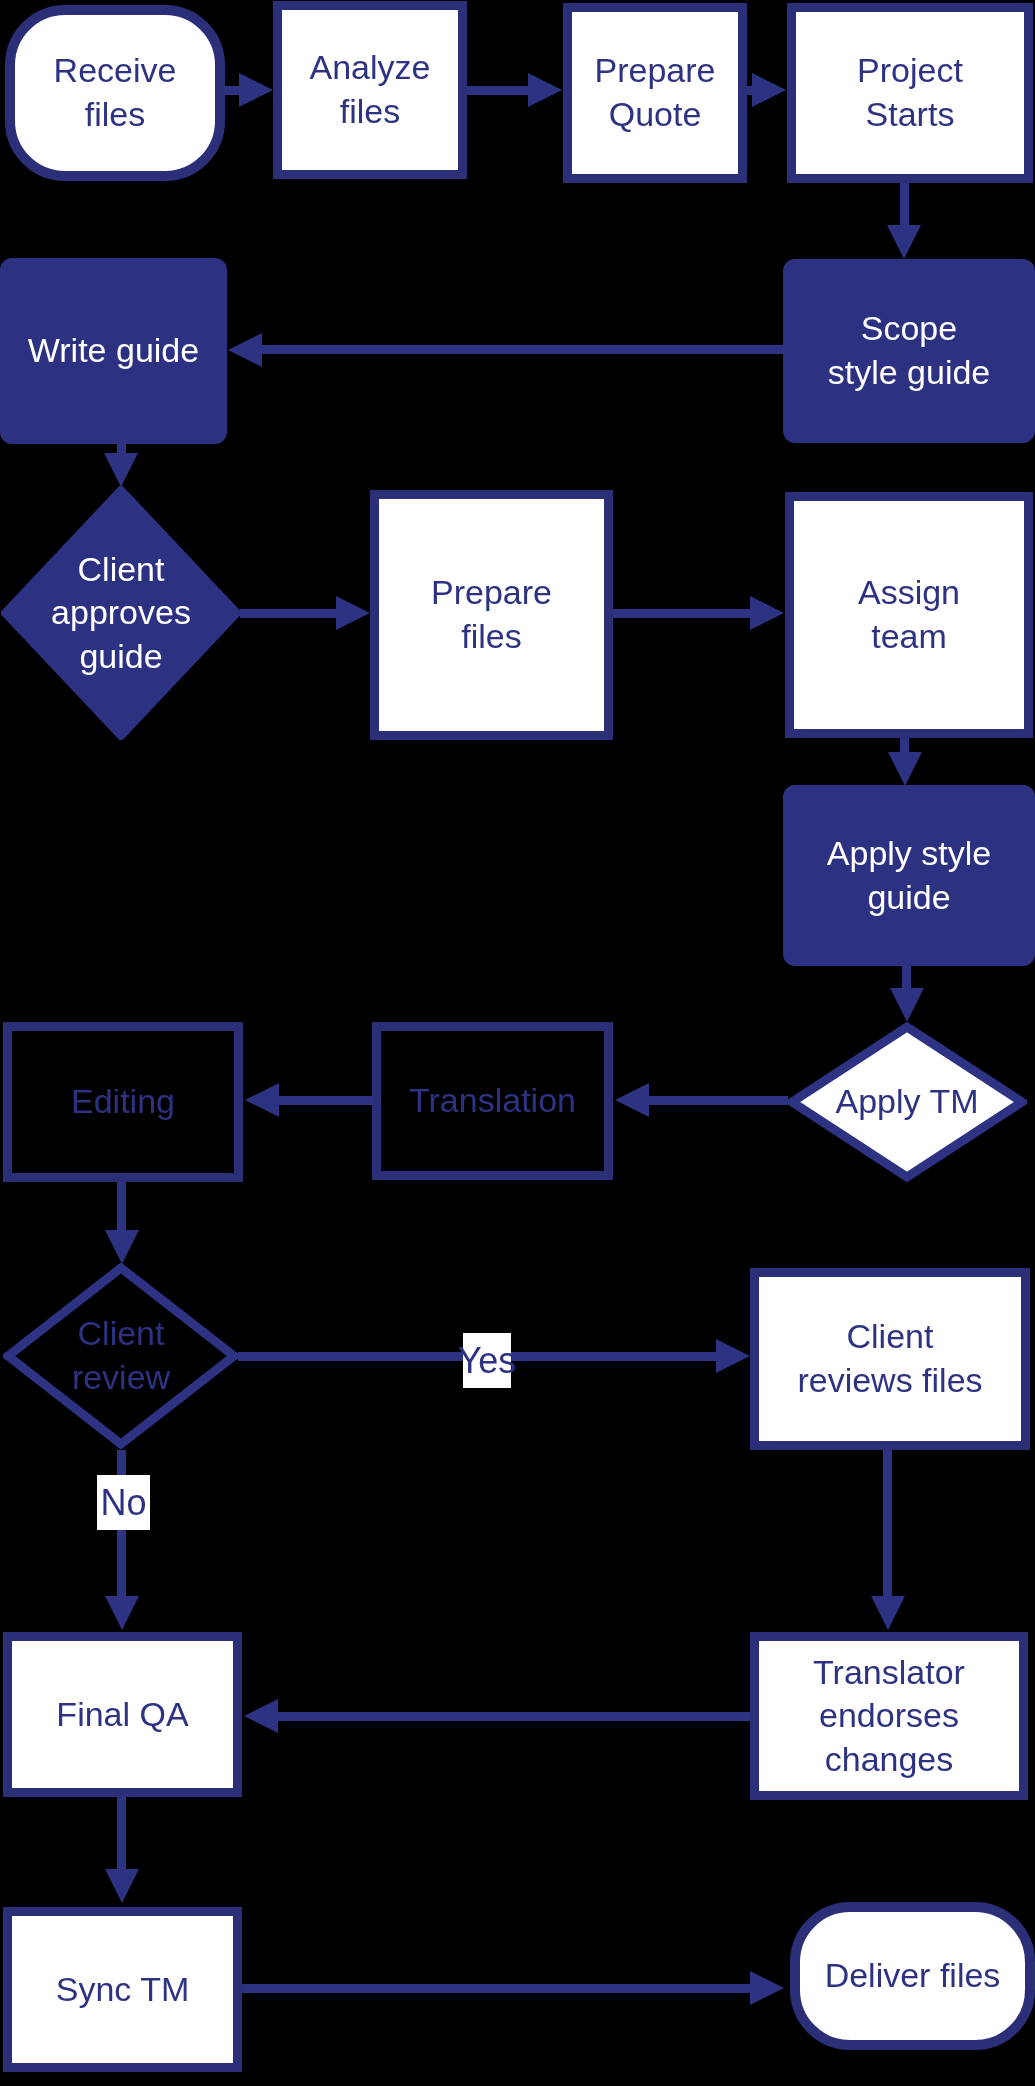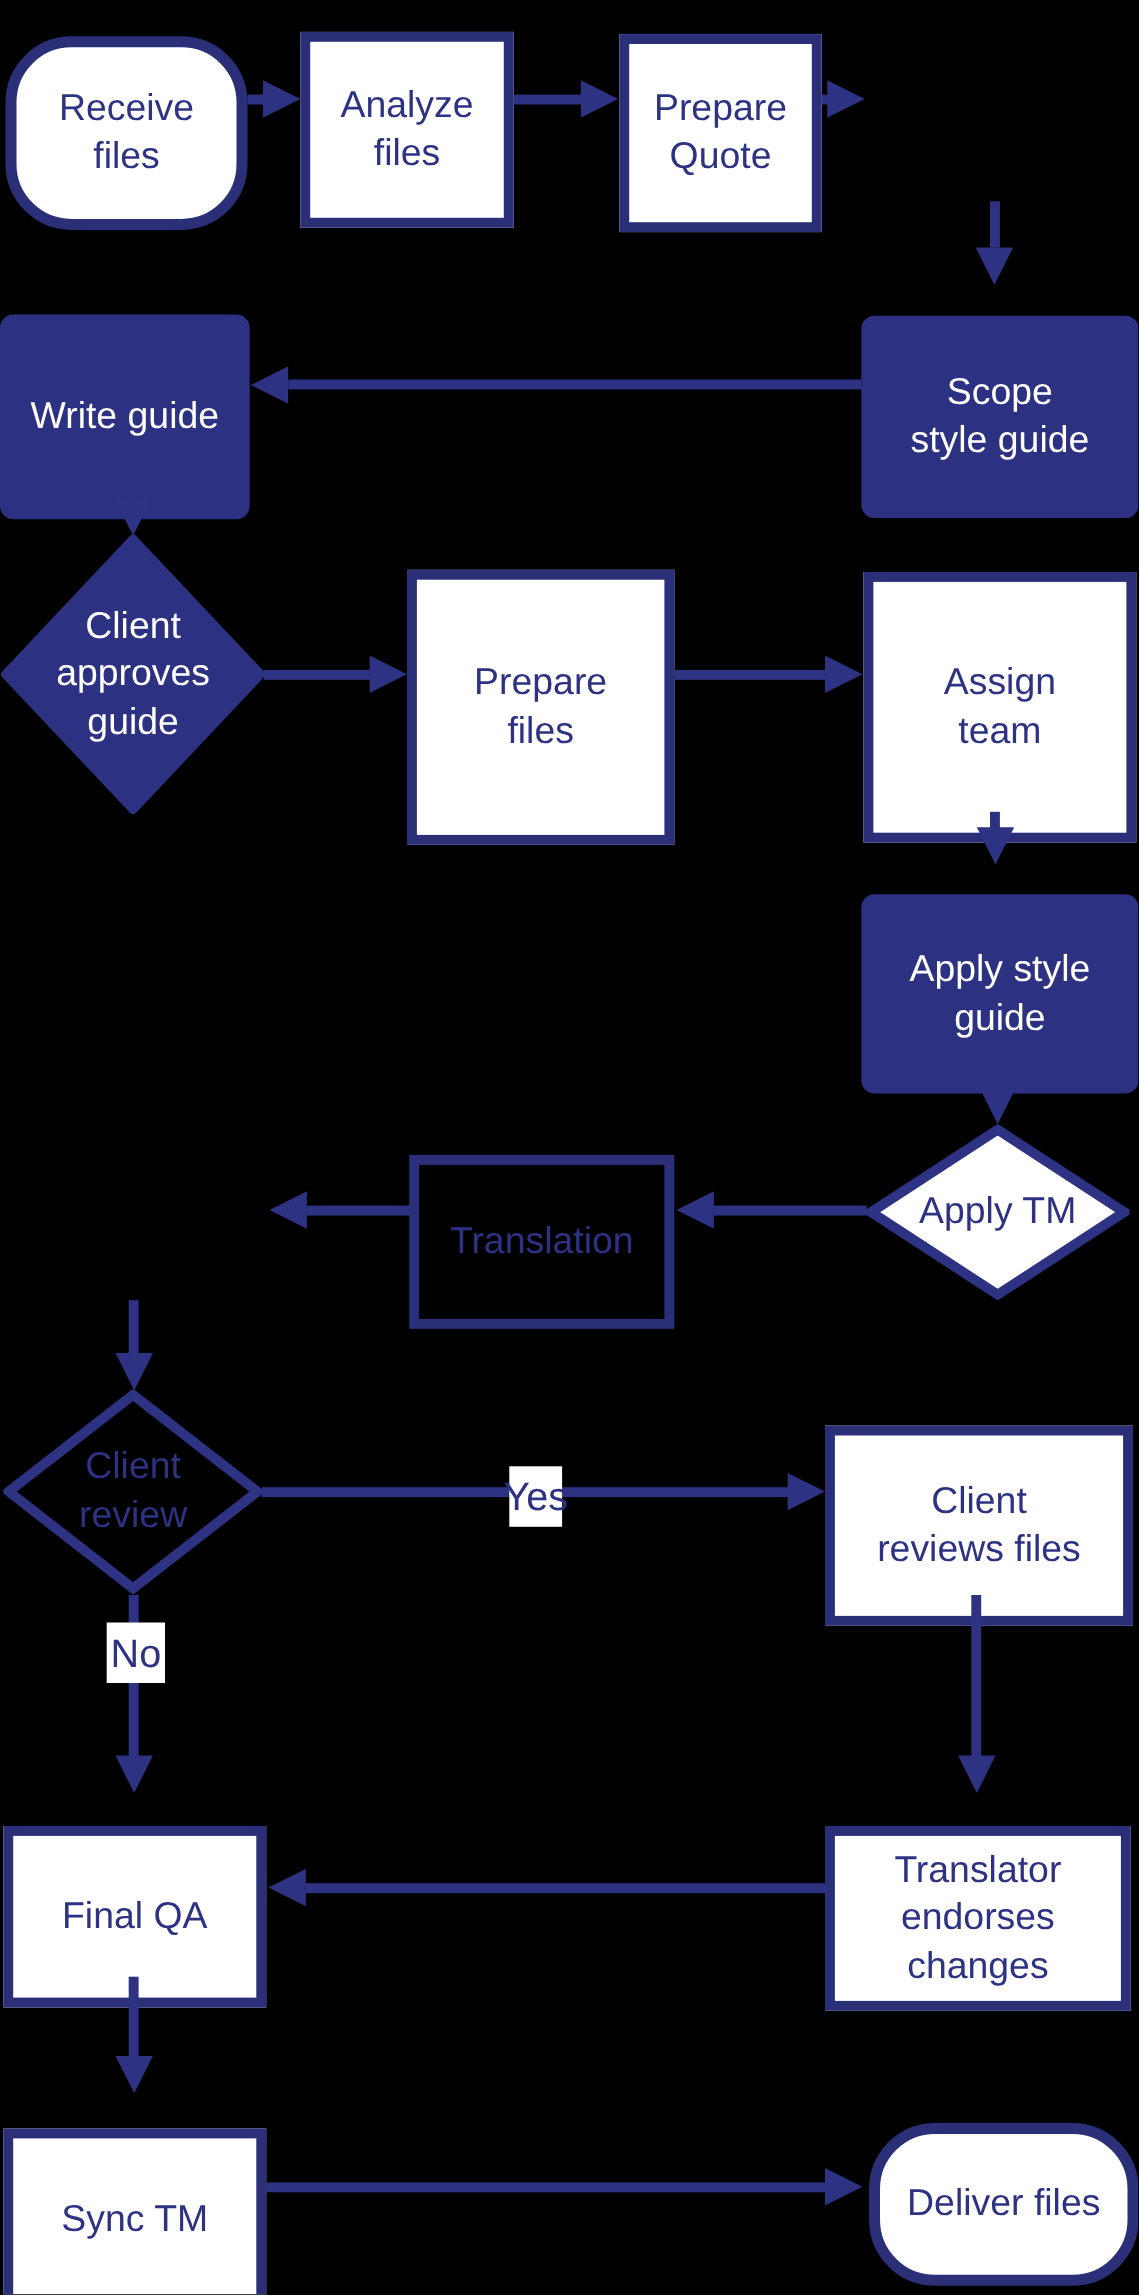--- a/index.html
+++ b/index.html
@@ -8,21 +8,21 @@
     width:1035px;height:2086px;
     background:#000;
     font-family:"Liberation Sans", sans-serif;
     overflow:hidden;
   }
   .node{
     position:absolute;
     box-sizing:border-box;
     display:flex;align-items:center;justify-content:center;
     text-align:center;
-    font-size:34px;line-height:1.28;margin-top:28px;
+    font-size:34px;line-height:1.28;
   }
   .label{white-space:pre-line;}
   .outline{background:#ffffff;border:9px solid #2a2f78;color:#2d3282;}
   .hollow{background:transparent;border:9px solid #2a2f78;color:#2d3282;}
   .filled{background:#2d3181;color:#ffffff;border-radius:12px;}
   .stadium{border-radius:60px;border-width:10px;}
   .dnode{position:absolute;}
   .dnode svg{position:absolute;left:0;top:0;}
   .dlabel{
     position:absolute;left:0;top:0;right:0;bottom:0;
@@ -56,20 +56,24 @@
 files</span>
   </div>
   <div class="node outline" style="left:273px;top:1px;width:194px;height:178px">
     <span class="label">Analyze
 files</span>
   </div>
   <div class="node outline" style="left:563px;top:3px;width:184px;height:180px">
     <span class="label">Prepare
 Quote</span>
   </div>
+  <div class="node outline" style="left:787px;top:3px;width:246px;height:180px">
+    <span class="label">Project
+Starts</span>
+  </div>
 
   <div class="node filled" style="left:0px;top:258px;width:227px;height:186px">
     <span class="label">Write guide</span>
   </div>
   <div class="node filled" style="left:783px;top:259px;width:252px;height:184px">
     <span class="label">Scope
 style guide</span>
   </div>
 
   <div class="dnode" style="left:1px;top:486px;width:240px;height:254px">
@@ -98,20 +102,23 @@
   <div class="dnode" style="left:787px;top:1022px;width:240px;height:160px">
     <svg width="240" height="160" viewBox="0 0 240 160">
       <polygon points="120,5 235,80 120,155 5,80" fill="#ffffff" stroke="#2d3282" stroke-width="9"></polygon>
     </svg>
     <span class="dlabel" style="color:#2d3282">Apply TM</span>
   </div>
 
   <div class="node hollow" style="left:372px;top:1022px;width:241px;height:158px">
     <span class="label">Translation</span>
   </div>
+  <div class="node hollow" style="left:3px;top:1022px;width:240px;height:160px">
+    <span class="label">Editing</span>
+  </div>
 
   <div class="dnode" style="left:3px;top:1263px;width:236px;height:186px">
     <svg width="236" height="186" viewBox="0 0 236 186">
       <polygon points="118,5 231,93 118,181 5,93" fill="none" stroke="#2d3282" stroke-width="9"></polygon>
     </svg>
     <span class="dlabel" style="color:#2d3282">Client
 review</span>
   </div>
 
   <div class="node outline" style="left:750px;top:1268px;width:280px;height:182px">

